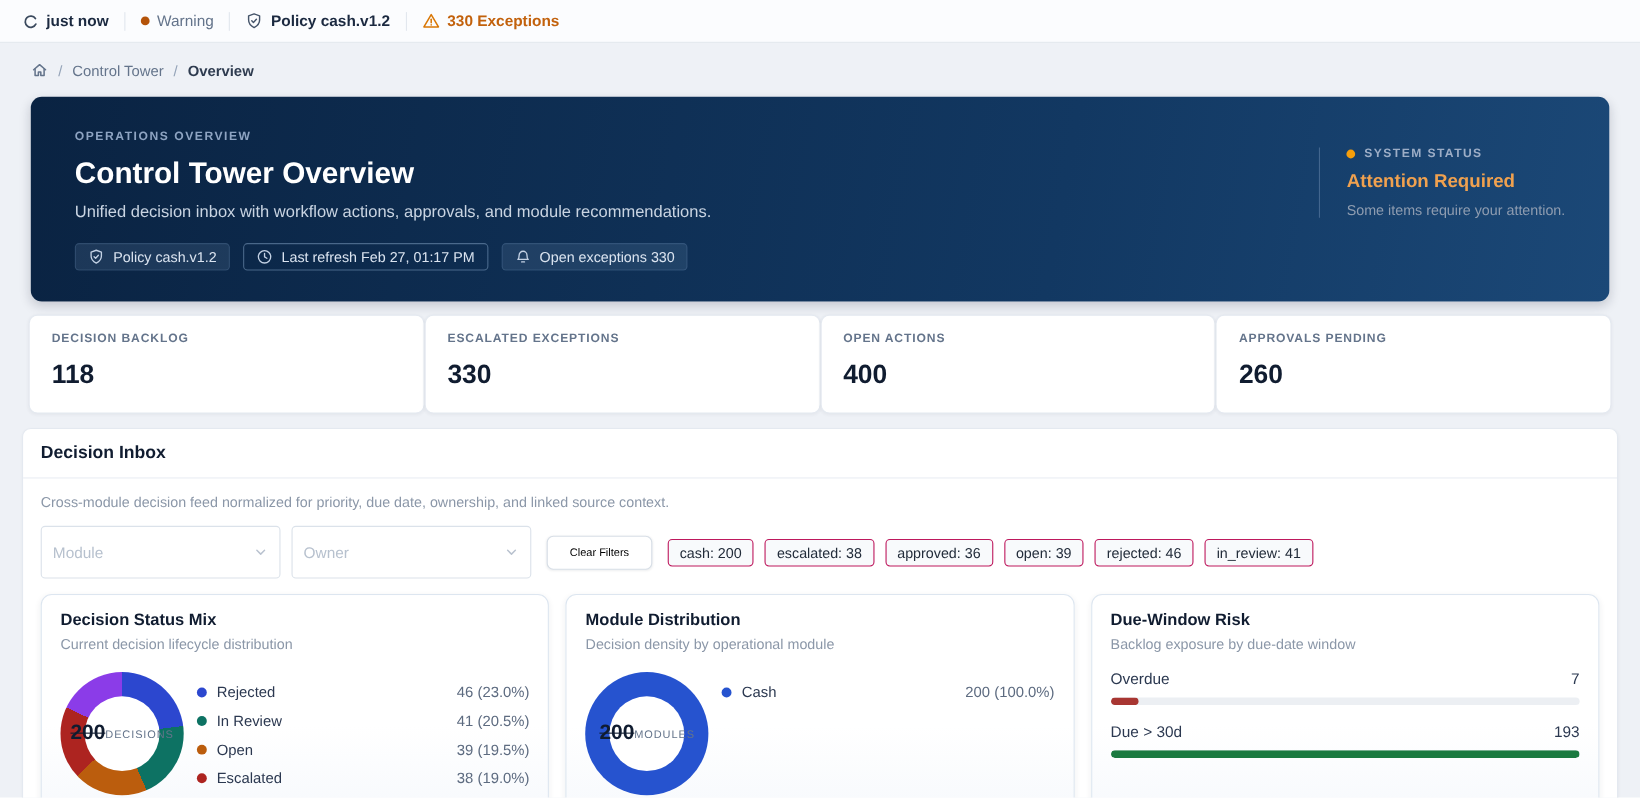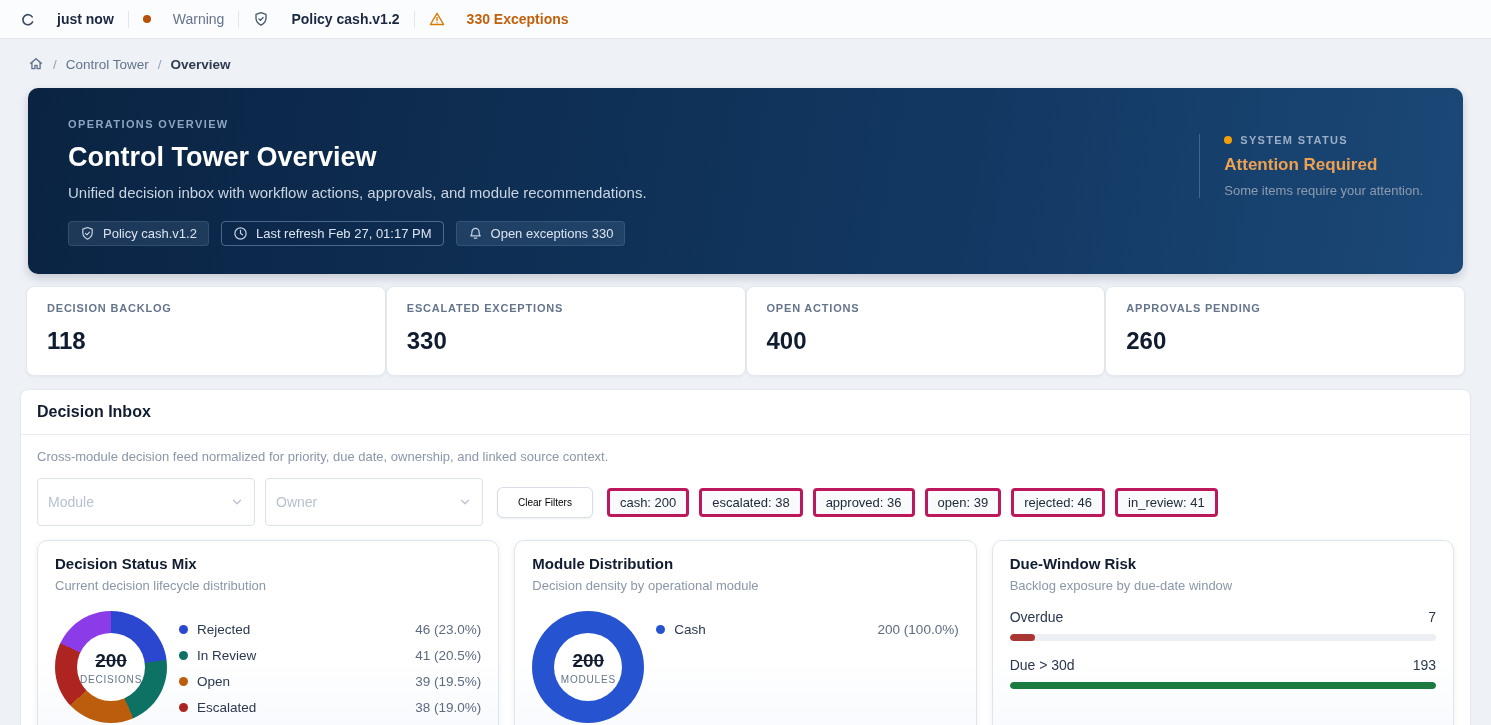--- a/index.html
+++ b/index.html
@@ -2,21 +2,21 @@
 <html><head>
 <meta charset="utf-8">
 <style>
   * { margin:0; padding:0; box-sizing:border-box; }
   html,body { width:1491px; height:725px; overflow:hidden; }
   body { font-family:"Liberation Sans", sans-serif; background:#eef1f6; color:#1e293b; }
 
   
   .topbar { height:39px; background:#fbfcfe; border-bottom:1px solid #e3e8ee;
             display:flex; align-items:center; padding:0 20px; gap:14px; }
-  .topbar .item { display:flex; align-items:center; gap:22px; font-size:14px; }
+  .topbar .item { display:flex; align-items:center; gap:7px; font-size:14px; }
   .topbar .strong { font-weight:bold; color:#1b2940; }
   .topbar .muted { color:#64748b; }
   .topbar .accent { color:#c2610c; font-weight:bold; }
   .vdiv { width:1px; height:17px; background:#e2e7ee; }
   .dot { width:8px; height:8px; border-radius:50%; display:inline-block; }
 
   
   .breadcrumb { display:flex; align-items:center; gap:9px; padding:17px 28px 12px;
                 font-size:13.5px; color:#64748b; }
   .breadcrumb .sep { color:#94a3b8; }
@@ -57,35 +57,35 @@
   .inbox-body { padding:14px 16px 12px; }
   .inbox-desc { font-size:13px; color:#8b97a8; margin-bottom:14px; }
   .filter-row { display:flex; align-items:center; gap:10px; }
   .select-box { width:218px; height:48px; border:1px solid #dbe2ea; border-radius:4px;
                 background:#fff; display:flex; align-items:center; justify-content:space-between;
                 padding:0 10px; font-size:14px; color:#b7c1ce; }
   .clear-btn { height:31px; padding:0 20px; margin-left:4px; border:1px solid #d7dee6;
                border-radius:6px; background:#fff; font-size:10px; color:#000000;
                font-family:inherit; box-shadow:0 1px 2px rgba(16,24,40,.07); }
   .chips { display:flex; gap:10px; margin-left:4px; align-items:center; }
-  .chip { padding:4px 10px; border:3px solid #be185d; border-radius:4px; background:#f8fafc;
+  .chip { padding:4px 10px; border:1px solid #be185d; border-radius:4px; background:#f8fafc;
           font-size:13px; color:#222c3a; white-space:nowrap; }
 
   
   .charts { display:flex; gap:15px; margin-top:14px; }
   .chart-card { flex:1; border:1px solid #dde6f0; border-radius:10px; padding:14px 17px;
                 height:218px; background:linear-gradient(180deg,#ffffff 55%,#f5f8fc 100%);
                 box-shadow:0 2px 6px rgba(30,41,59,.07); }
   .chart-title { font-size:15px; font-weight:bold; color:#101c30; }
   .chart-sub { font-size:13px; color:#8b97a8; margin-top:6px; }
   .donut-wrap { display:flex; align-items:flex-start; gap:12px; margin-top:18px; }
   .donut { width:112px; height:112px; border-radius:50%; position:relative; flex:none; }
   .donut-hole { position:absolute; left:50%; top:50%; transform:translate(-50%,-50%);
                 width:68px; height:68px; border-radius:50%; background:#ffffff;
-                display:flex; flex-direction:column; align-items:center; justify-content:center; }
+                display:flex; flex-direction:row; align-items:center; justify-content:center; }
   .donut-num { font-size:19px; font-weight:bold; color:#101c30; text-decoration:line-through; }
   .donut-cap { font-size:10px; letter-spacing:.8px; color:#64748b; margin-top:2px; }
   .legend { flex:1; padding-top:5px; }
   .legend-row { display:flex; align-items:center; gap:9px; height:26px; }
   .legend-dot { width:9px; height:9px; border-radius:50%; flex:none; }
   .legend-label { font-size:13.5px; color:#2b3850; }
   .legend-val { margin-left:auto; font-size:13.5px; color:#5d6b80; }
 
   .risk-row { margin-top:16px; }
   .risk-head { display:flex; justify-content:space-between; font-size:14px; color:#2b3850; }

